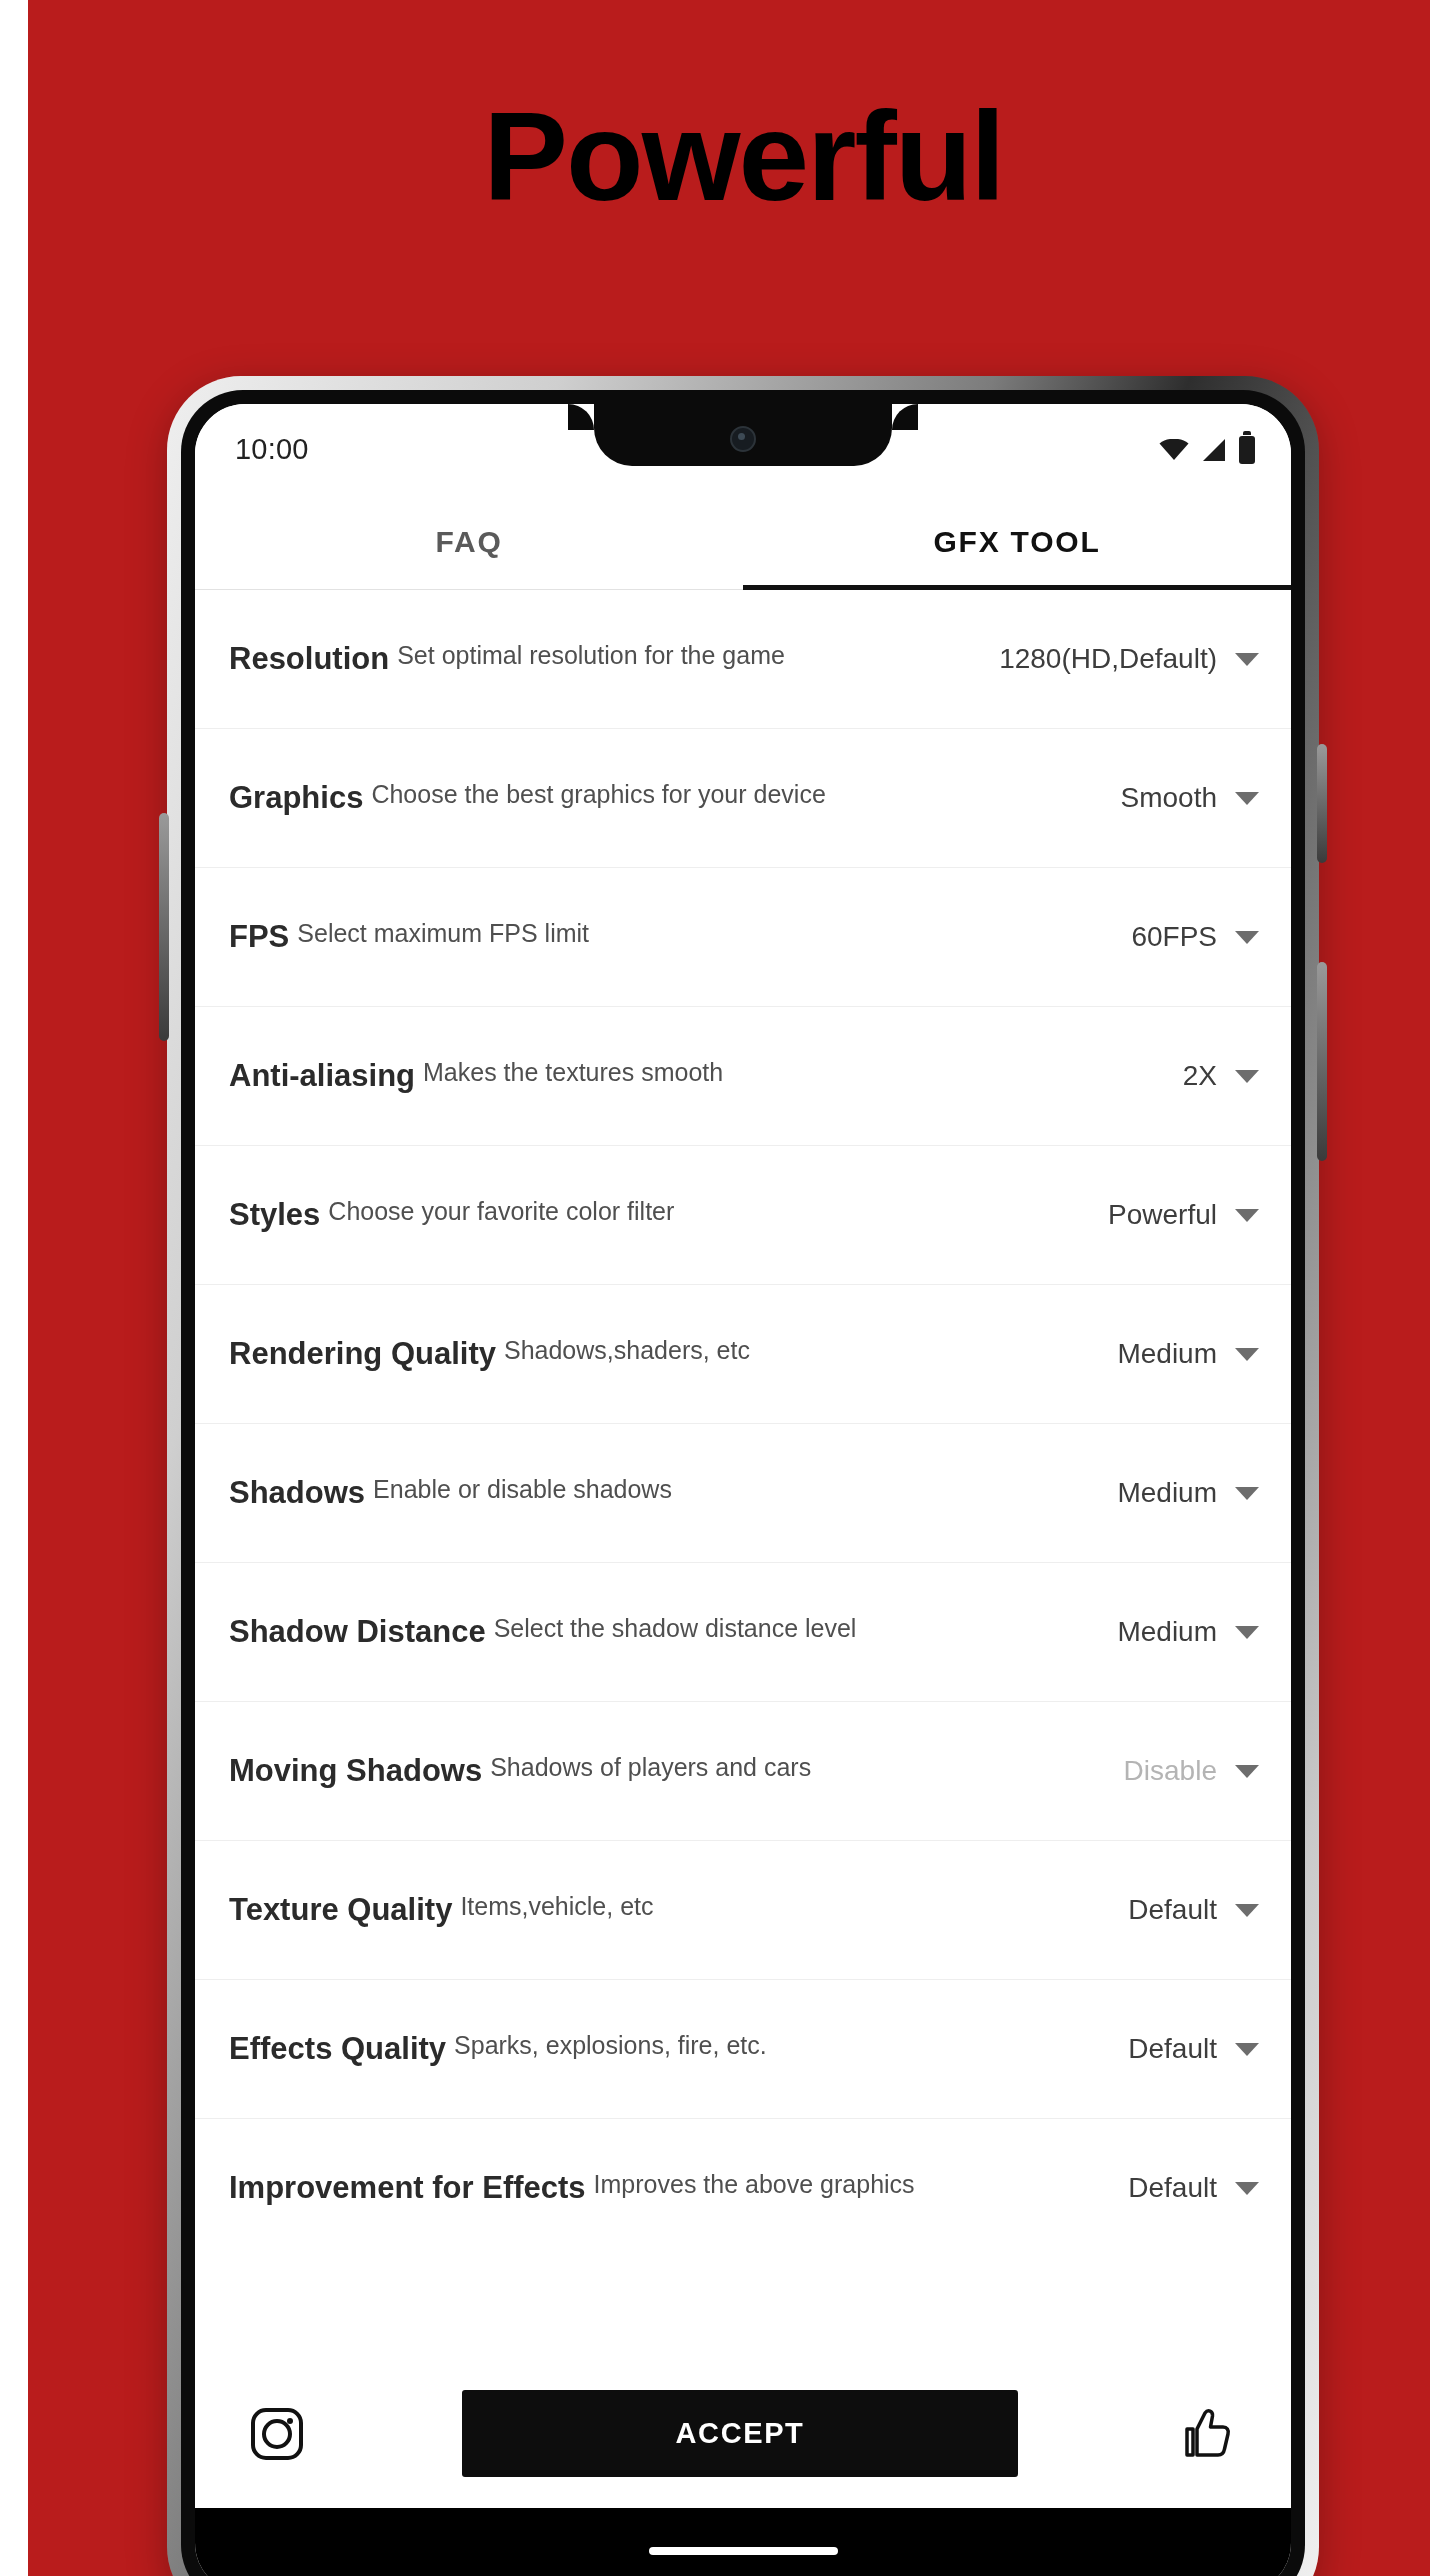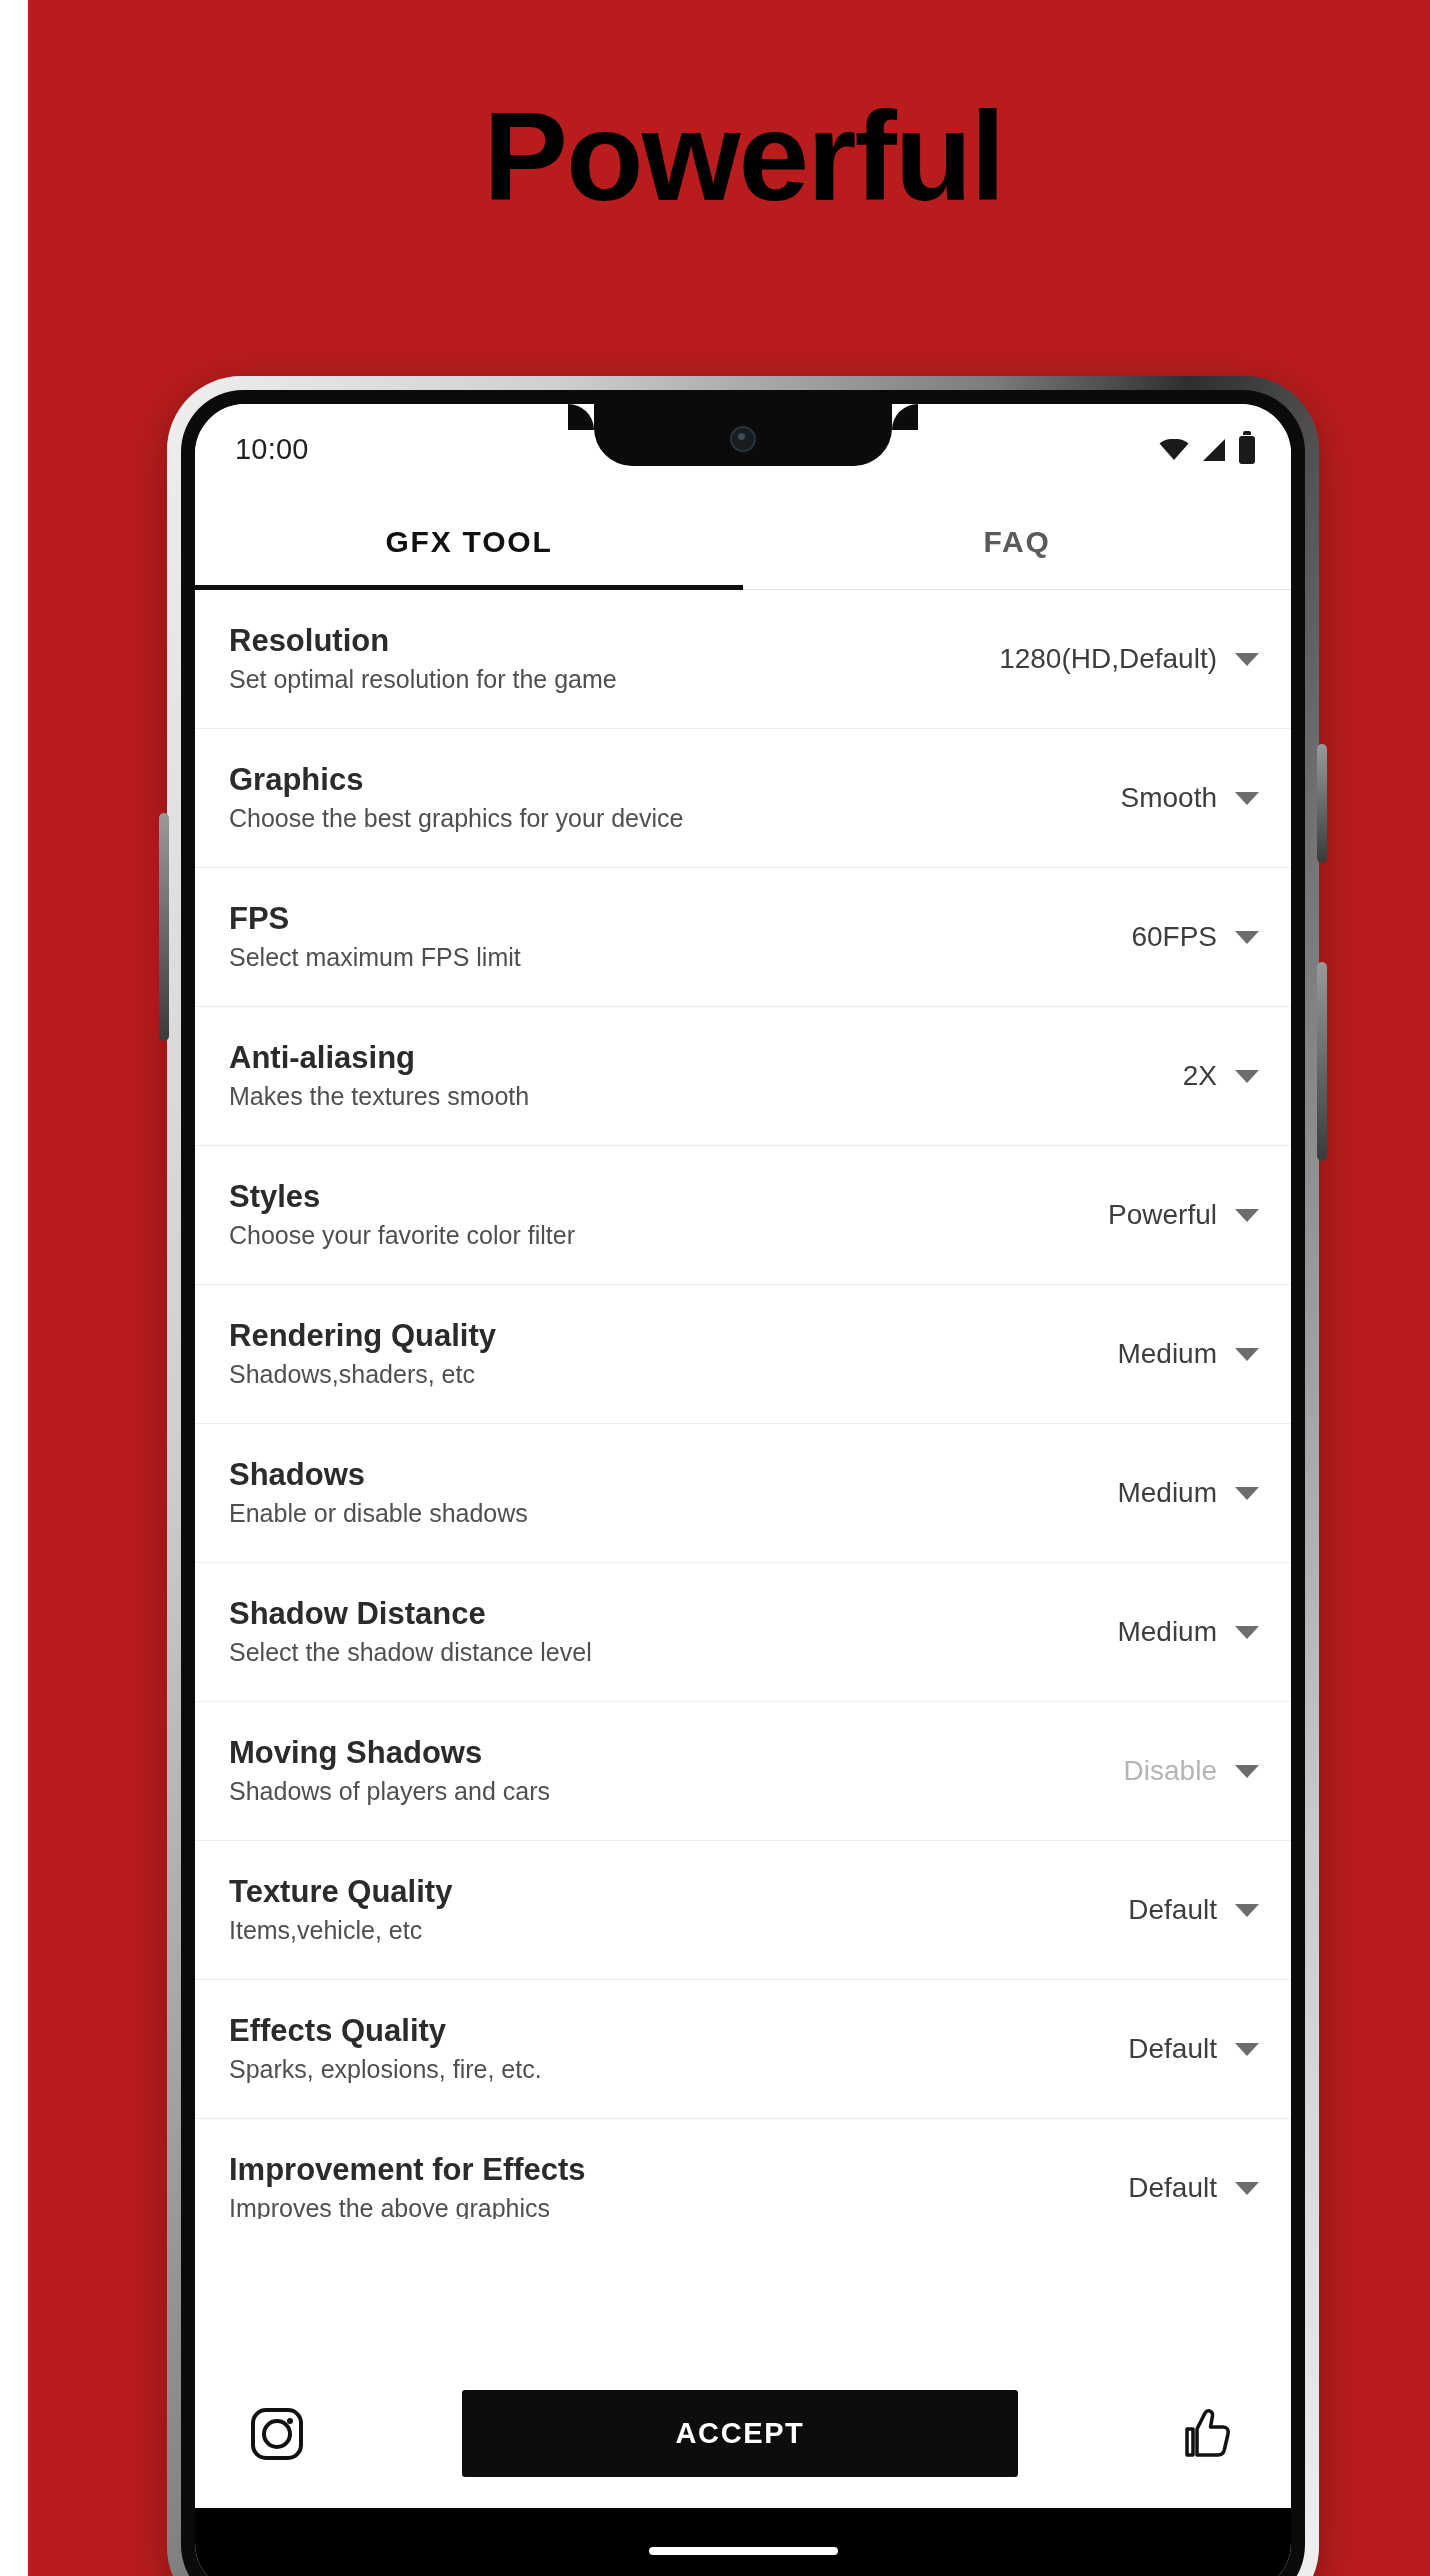--- a/index.html
+++ b/index.html
@@ -198,21 +198,21 @@
     overflow: hidden;
   }
   .row {
     display: flex;
     align-items: center;
     justify-content: space-between;
     padding: 0 28px 0 34px;
     height: 139px;
     border-bottom: 1px solid #eeeeee;
   }
-  .row-texts { display: flex; flex-direction: column; gap: 8px; }
+  .row-texts { display: flex; flex-direction: row; gap: 8px; }
   .row-title {
     font-size: 31px;
     font-weight: bold;
     color: #2b2b2b;
     line-height: 1.1;
   }
   .row-sub {
     font-size: 25px;
     color: #4f4f4f;
     line-height: 1.1;
@@ -332,25 +332,25 @@
               <path d="M15 21 L0.5 4.5 C4.5 1.2 9.6 -0.3 15 -0.3 C20.4 -0.3 25.5 1.2 29.5 4.5 Z" fill="#1b1b1b"></path>
             </svg>
             <svg class="ico-signal" viewBox="0 0 26 24">
               <path d="M24 1 L24 23 L2 23 Z" fill="#1b1b1b"></path>
             </svg>
             <div class="ico-batt"></div>
           </div>
         </div>
 
         <div class="tabs">
+          <div class="tab">
+            <span>FAQ</span>
+          </div>
           <div class="tab active">
             <span>GFX TOOL</span>
-          </div>
-          <div class="tab">
-            <span>FAQ</span>
           </div>
         </div>
 
         <div class="list">
 
           <div class="row">
             <div class="row-texts">
               <div class="row-title">Resolution</div>
               <div class="row-sub">Set optimal resolution for the game</div>
             </div>

